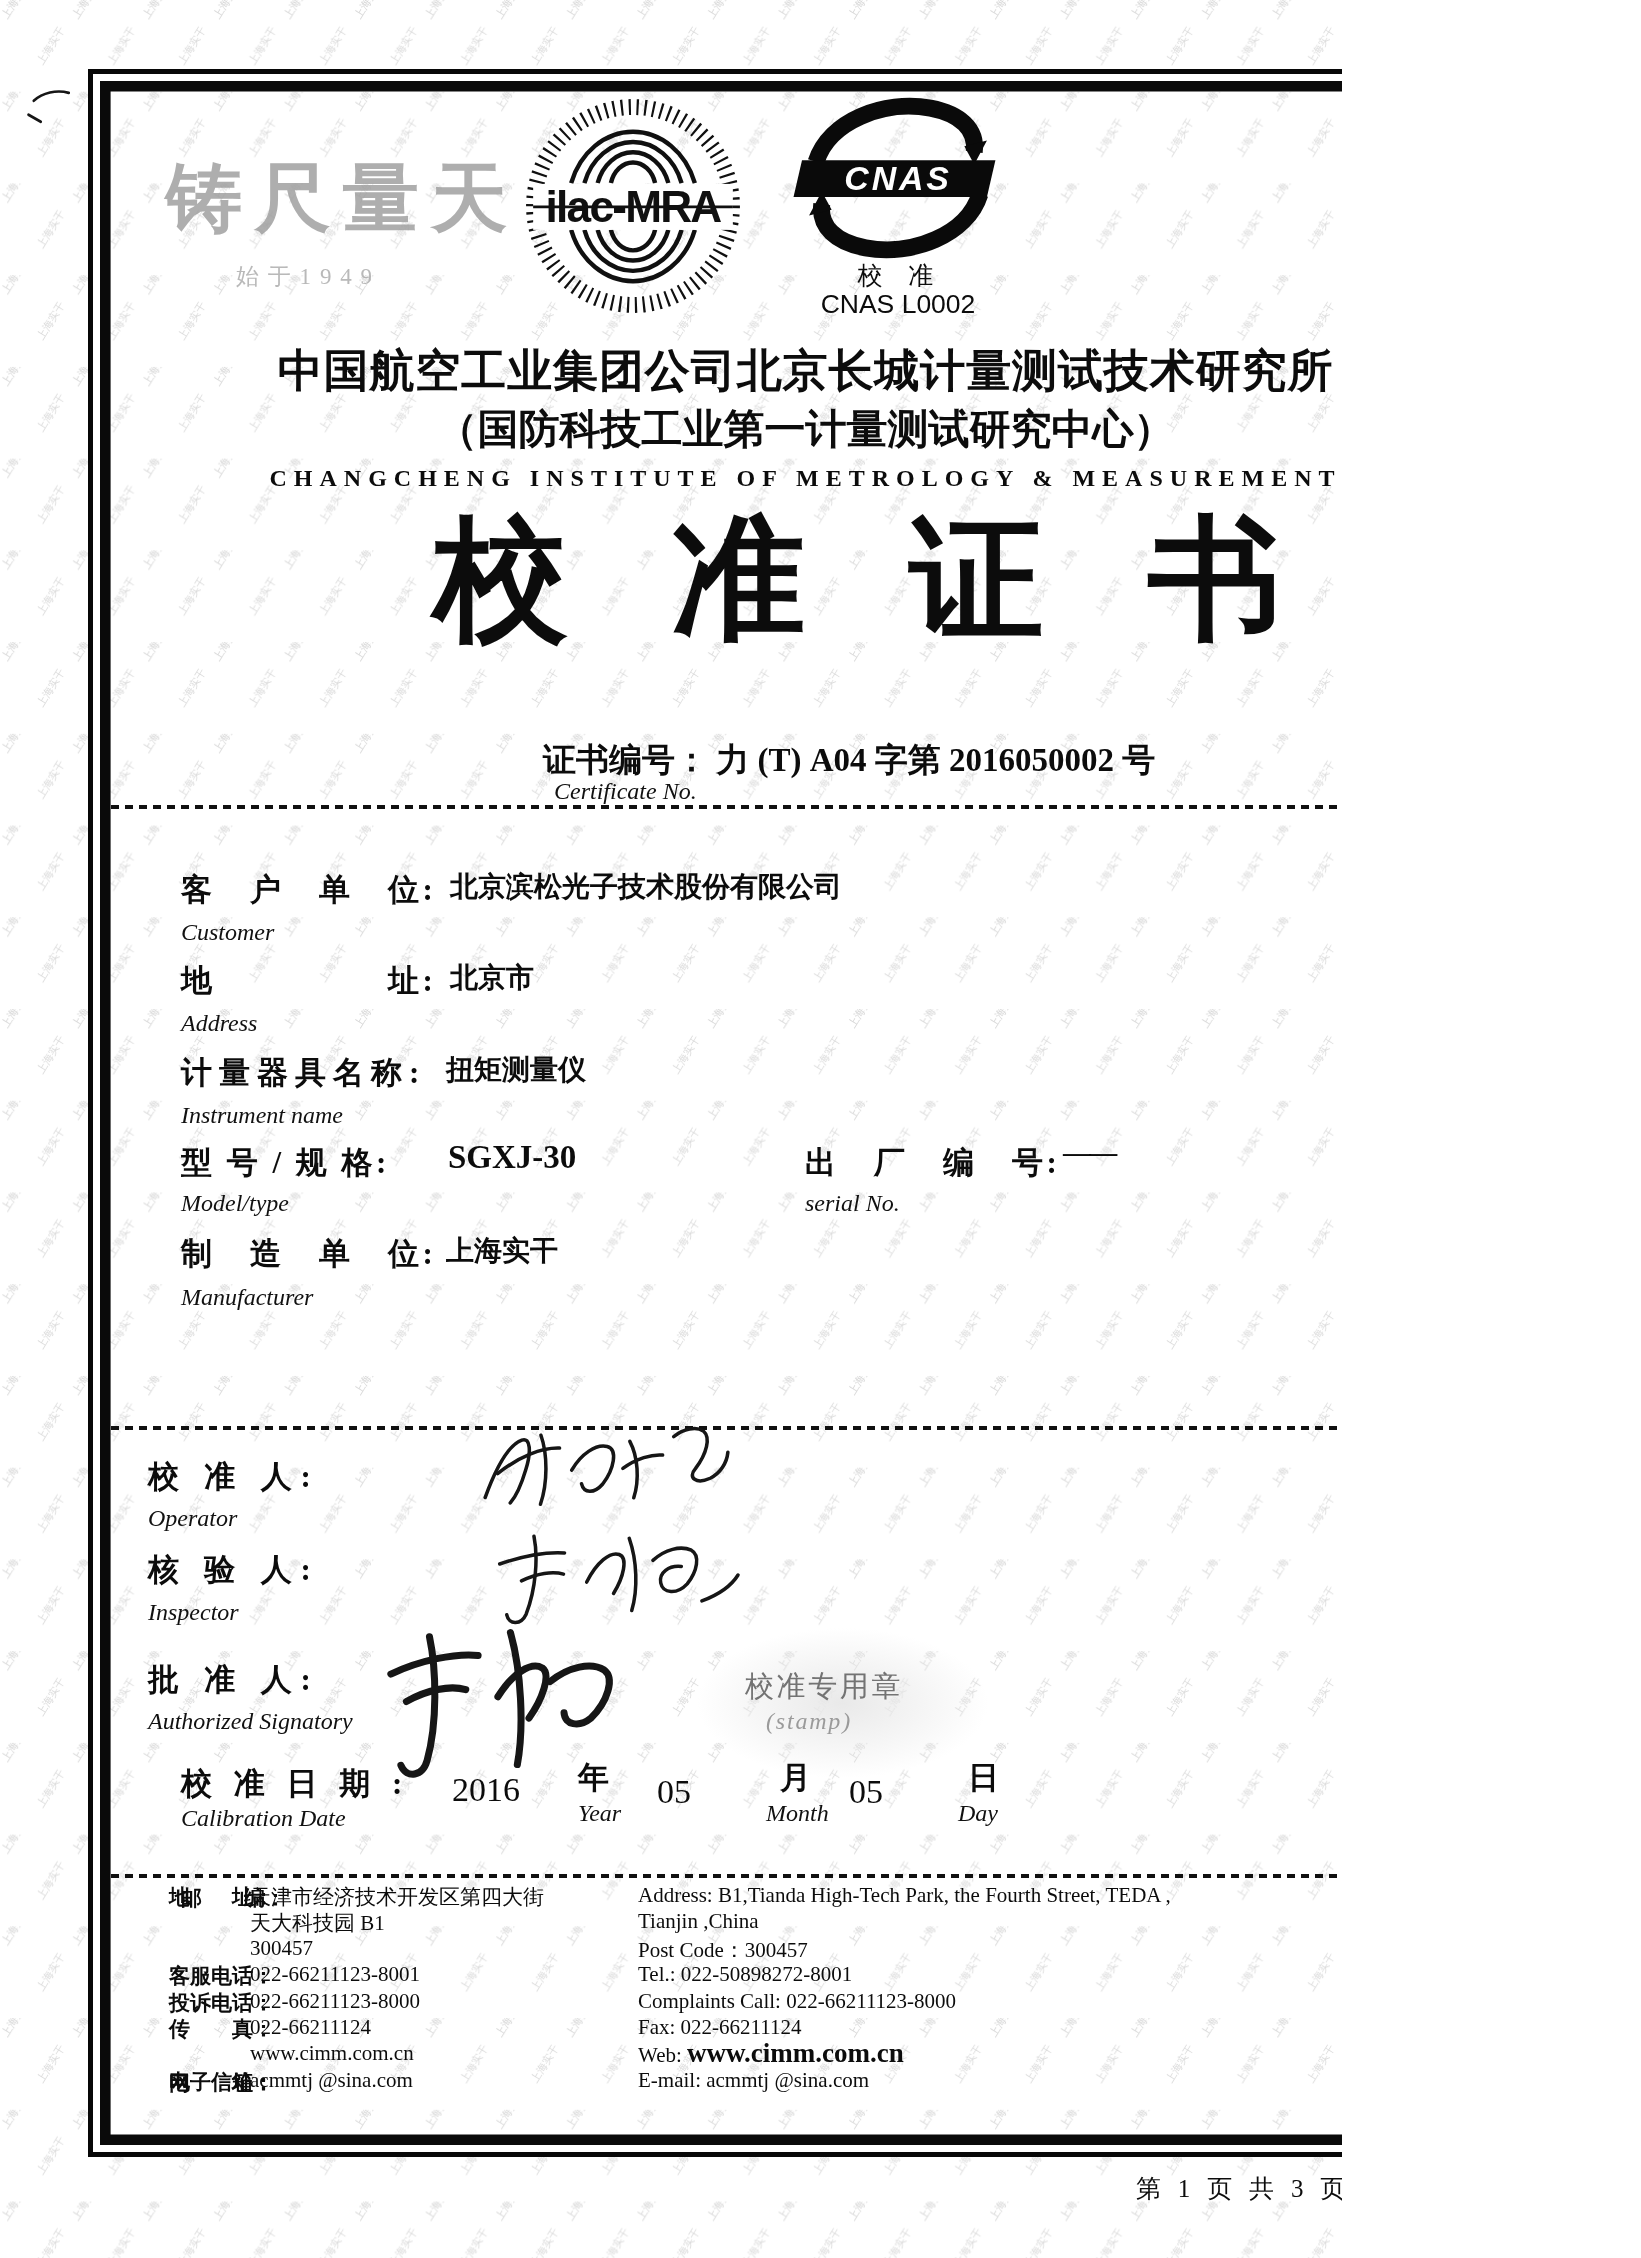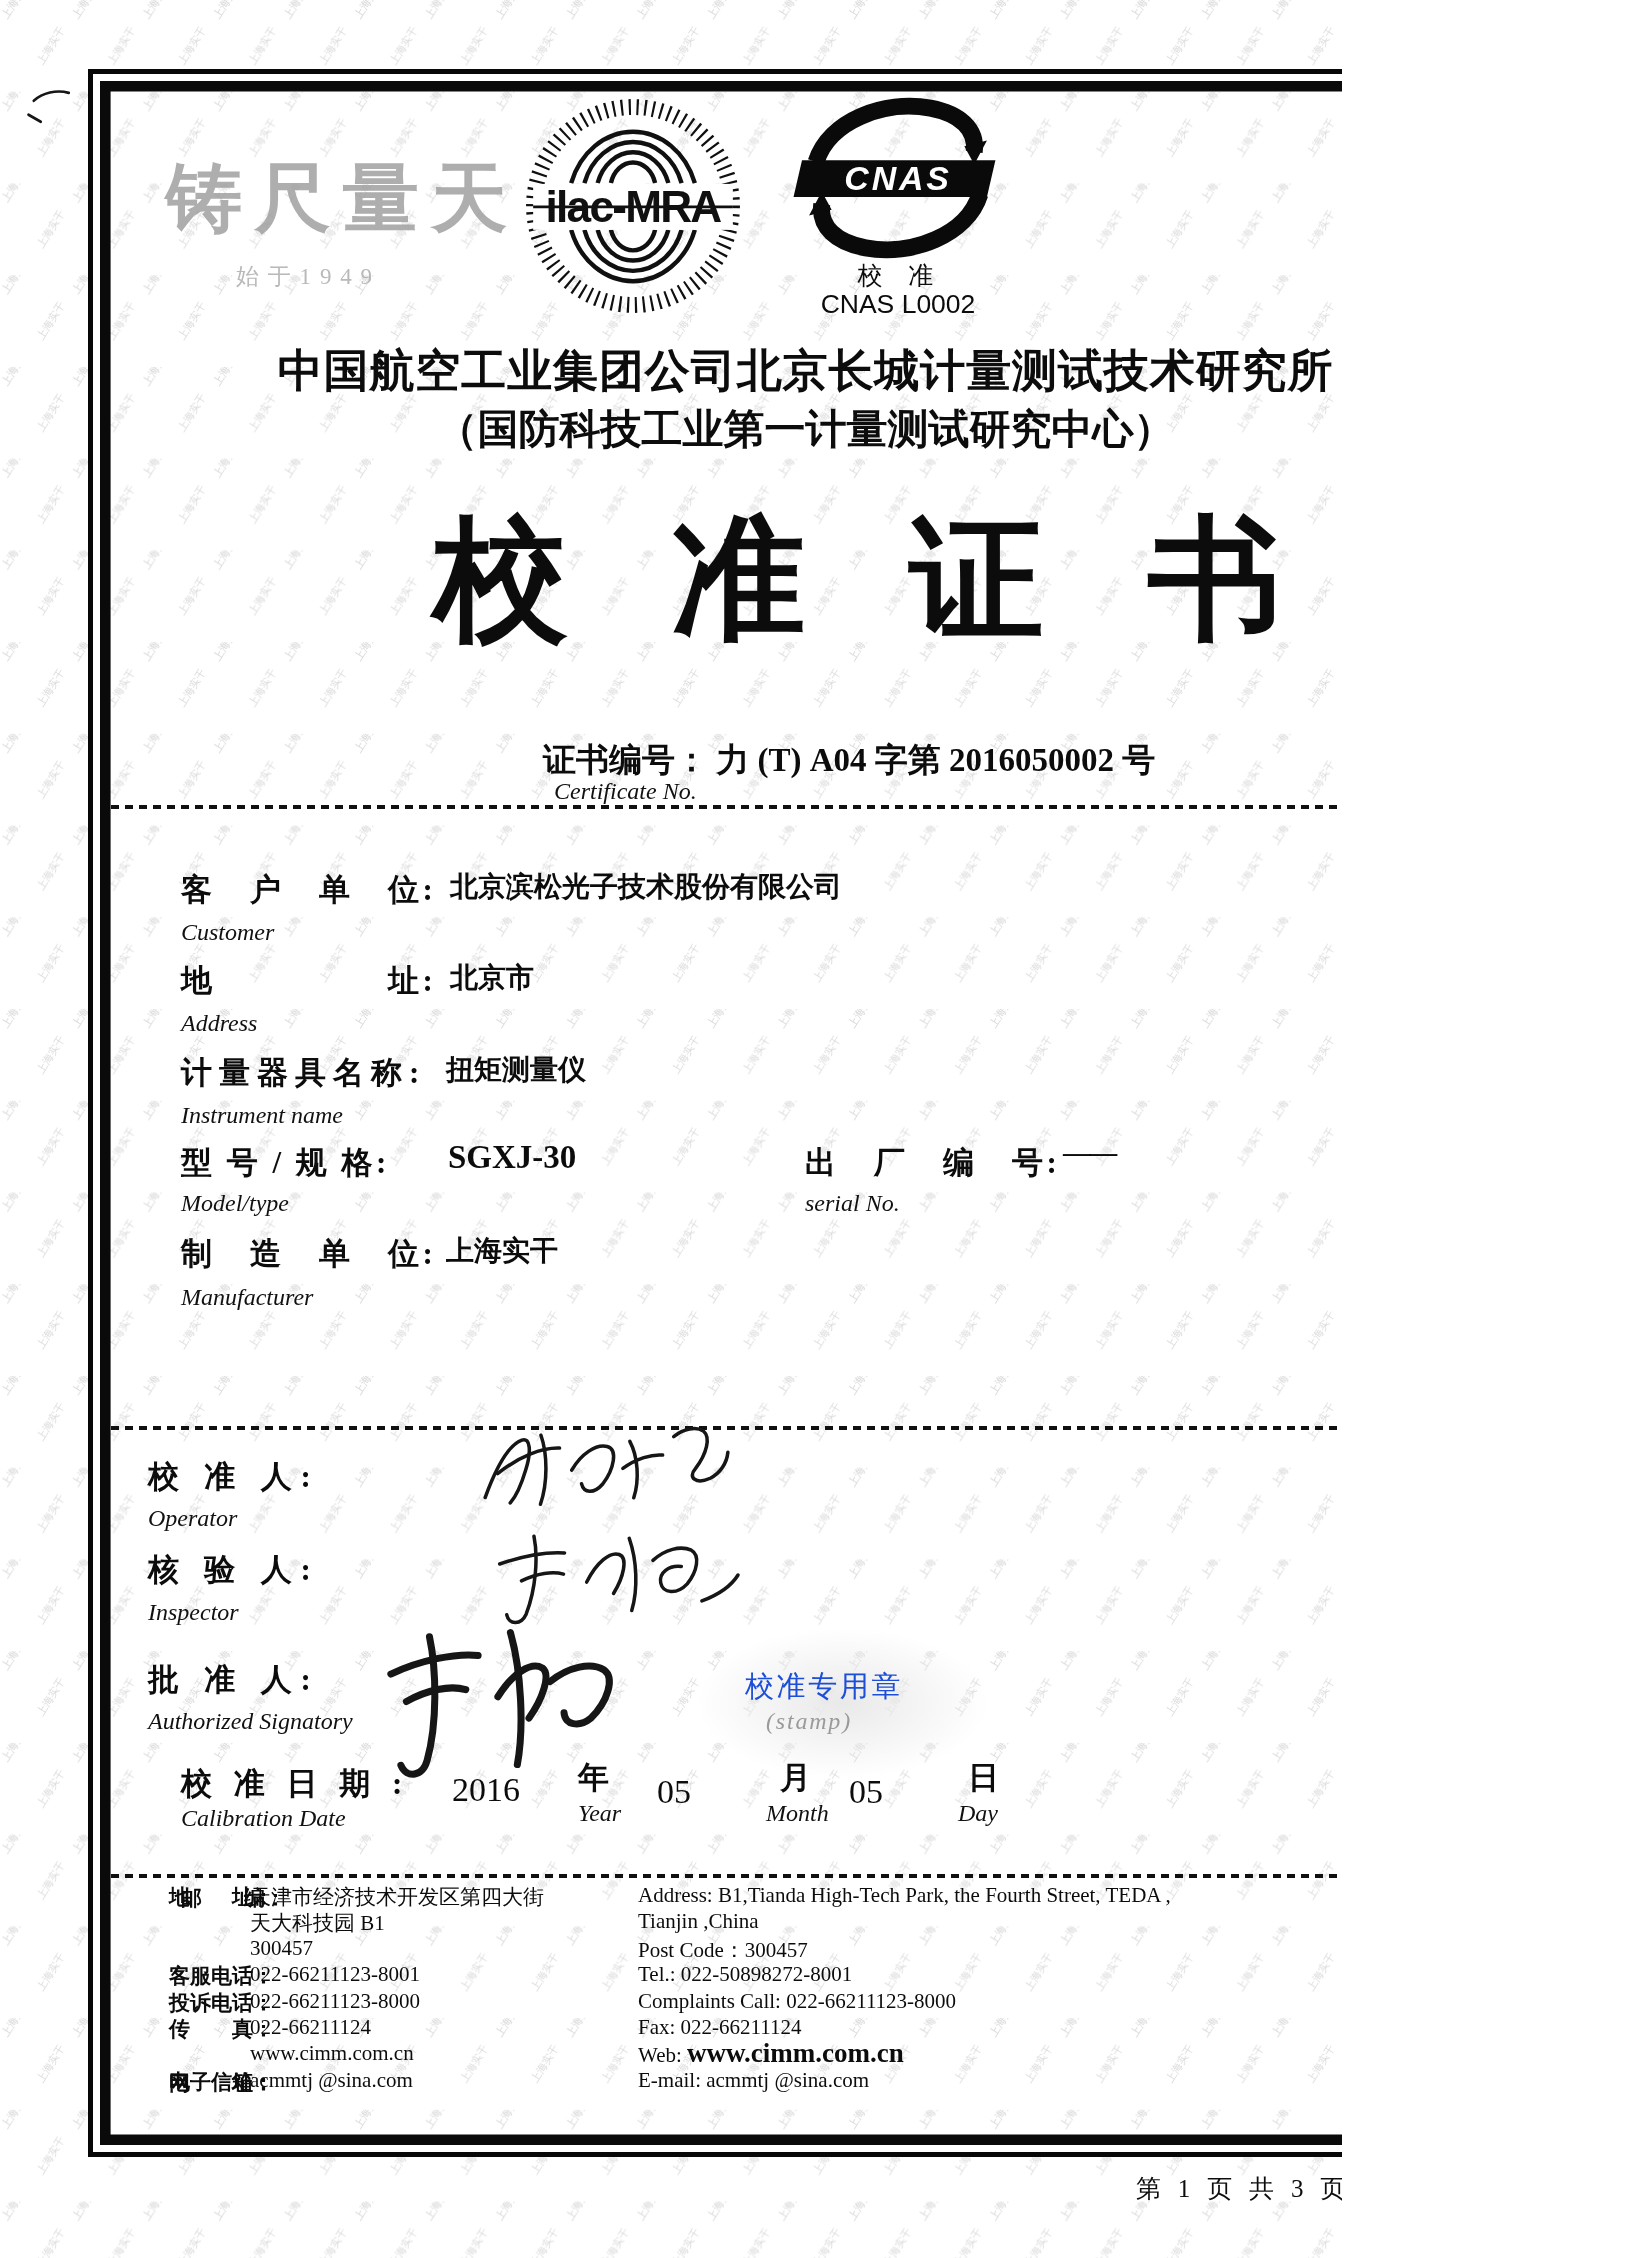--- a/index.html
+++ b/index.html
@@ -25,21 +25,21 @@
     line-height:1.05;
   }
   .cal-cert{font-family:"Liberation Sans","DejaVu Sans",sans-serif;font-size:35px;font-weight:500;letter-spacing:5.3px;}
   .caption{font-style:italic;font-size:24px;color:#111;}
   .flabel{font-size:31px;font-weight:600;letter-spacing:3.5px;}
   .fvalue{font-size:28px;font-weight:600;}
   .dotline{
     position:absolute;left:111px;width:1390px;height:4.4px;z-index:2;
     background:repeating-linear-gradient(90deg,#101010 0 8px,transparent 8px 14px);
   }
-  .gray{color:#1d4ed8;}
+  .gray{color:#737373;}
   .sig path{fill:none;stroke:#161616;stroke-linecap:round;stroke-linejoin:round;}
   .footrow{font-size:21px;}
   .footlabel{font-weight:600;}
   .webbig{font-size:27px;font-weight:600;}
   .callig{color:#9b9b9b;opacity:.8;font-weight:700;letter-spacing:12.4px;font-size:76px;
           font-family:"DejaVu Serif","Liberation Serif",serif;filter:blur(0.4px);}
   .callig-sub{color:#a8a8a8;opacity:.8;font-size:23px;letter-spacing:8.8px;filter:blur(0.4px);}
   .stampblob{position:absolute;left:697px;top:1628px;width:291px;height:150px;z-index:1;
              background:radial-gradient(closest-side,#e9e9e9,rgba(255,255,255,0));}
 </style>
@@ -89,20 +89,21 @@
     <path d="M266,142 C248,200 170,230 104,218 C62,210 38,188 42,156" fill="none" stroke="#0a0a0a" stroke-width="24"></path>
     <polygon points="56,164 24,172 42,138" fill="#0a0a0a"></polygon>
     <polygon points="14,94 288,94 276,146 2,146" fill="#0a0a0a"></polygon>
     <text x="150" y="136" text-anchor="middle" font-family="Liberation Sans, DejaVu Sans, sans-serif" font-size="48" font-weight="800" font-style="italic" fill="#ffffff" letter-spacing="4">CNAS</text>
   </svg>
   <div class="abs" style="left:792px;top:259px;width:212px;text-align:center;font-size:25px;letter-spacing:5.3px;font-family:Liberation Mono, monospace;">校 准</div>
   <div class="abs" style="left:792px;top:289px;width:212px;text-align:center;font-size:26.5px;font-family:'Liberation Sans',sans-serif;">CNAS L0002</div>
 
   <div class="abs center cn-head" style="top:341px;font-size:45px;letter-spacing:0.9px;">中国航空工业集团公司北京长城计量测试技术研究所</div>
   <div class="abs center cn-head" style="top:402px;font-size:41px;">（国防科技工业第一计量测试研究中心）</div>
+  <div class="abs center en-head" style="top:465px;">CHANGCHENG INSTITUTE OF METROLOGY &amp; MEASUREMENT</div>
 
   <div class="abs center big-title" style="top:510px;">校准证书</div>
 
   <div class="abs" style="left:543px;top:738px;font-size:33px;font-weight:600;">证书编号： 力 (T) A04 字第 2016050002 号</div>
   <div class="abs caption" style="left:554px;top:778px;">Certificate No.</div>
 
   <div class="dotline" style="top:805px;"></div>
 
   <div class="abs flabel" style="left:181px;top:869px;">客　户　单　位:</div>
   <div class="abs fvalue" style="left:450px;top:868px;">北京滨松光子技术股份有限公司</div>

